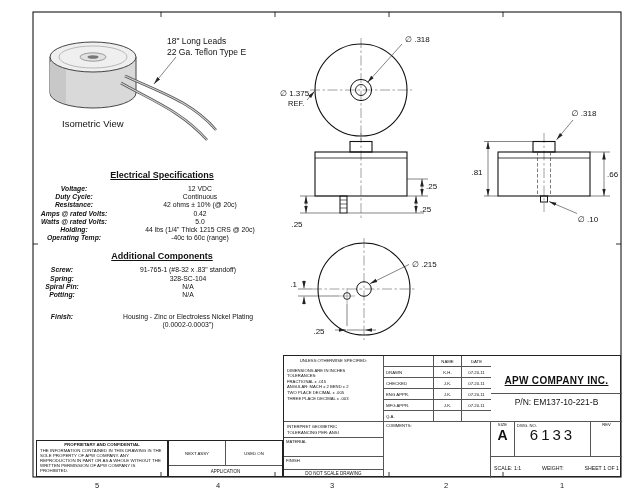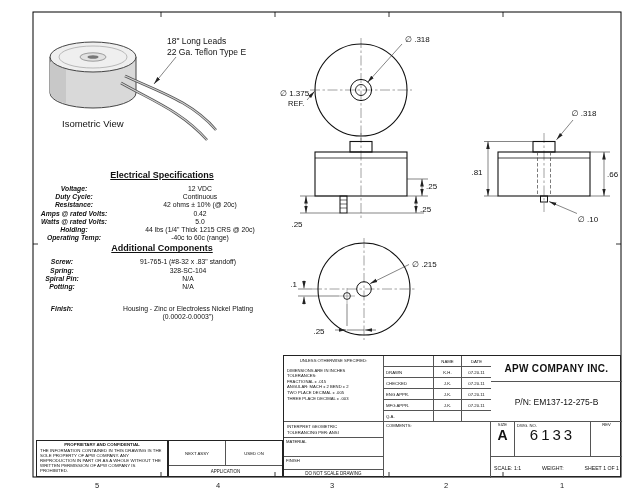--- a/index.html
+++ b/index.html
@@ -5,21 +5,21 @@
   * { margin:0; padding:0; box-sizing:border-box; }
   html,body { background:#ffffff; }
   .sheet { position:relative; width:640px; height:495px; background:#fff;
            font-family:"Liberation Sans", sans-serif; color:#111; overflow:hidden; }
   .art { position:absolute; left:0; top:0; }
   svg text { font-family:"Liberation Sans", sans-serif; fill:#111; }
 
   
   .specs { position:absolute; left:36px; top:170px; width:252px;text-align:center; }
   .spec-heading { font-size:9px; font-weight:bold; text-decoration:underline; margin-bottom:5px; }
-  .sec2 { margin-top:1px; }
+  .sec2 { margin-top:9px; }
   .srow { display:flex; font-size:6.8px; line-height:8.2px; }
   .slabel { width:76px; flex:none; font-weight:bold; font-style:italic; }
   .slabel.narrow { width:52px; }
   .sval { flex:1; }
   .finish-block { margin-top:14px; }
 
   
   .tb-box { position:absolute; border:1px solid #222; }
   .c { position:absolute; overflow:hidden; }
   .br { border-right:1px solid #555; }
@@ -262,22 +262,22 @@
     </div>
     <div class="c aprow bb" style="left:100px; top:55px; width:107px; height:11px;">
       <div class="ap-l">Q.A.</div>
       <div class="ap-n"></div>
       <div class="ap-d"></div>
     </div>
     <div class="c br" style="left:100px; top:66px; width:107px; height:56px;">
       <div class="lblTL">COMMENTS:</div>
     </div>
 
-    <div class="c bb company" style="left:207px; top:0; width:131px; height:26px;">APW COMPANY INC.</div>
-    <div class="c bb pn" style="left:207px; top:26px; width:131px; height:40px;">P/N: EM137-12-275-B</div>
+    <div class="c bb company" style="left:207px; top:12px; width:131px; height:26px;text-decoration:underline;">APW COMPANY INC.</div>
+    <div class="c bb pn" style="left:207px; top:26px; width:131px; height:40px;">P/N: EM137-10-221-B</div>
 
     <div class="c br bb" style="left:207px; top:66px; width:24px; height:35px;">
       <div class="tiny tcen">SIZE</div>
       <div class="bigA">A</div>
     </div>
     <div class="c br bb" style="left:231px; top:66px; width:76px; height:35px;">
       <div class="lblTL">DWG.  NO.</div>
       <div class="dwgno">6133</div>
     </div>
     <div class="c bb" style="left:307px; top:66px; width:31px; height:35px;">

